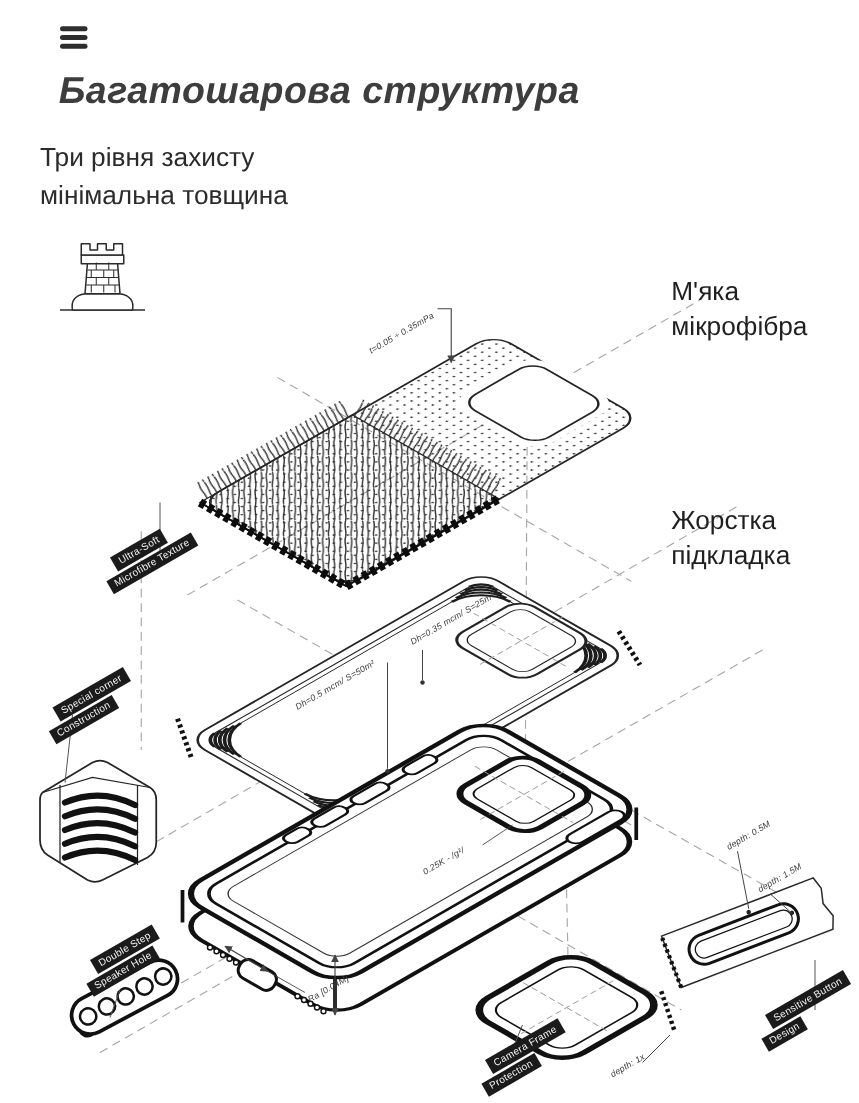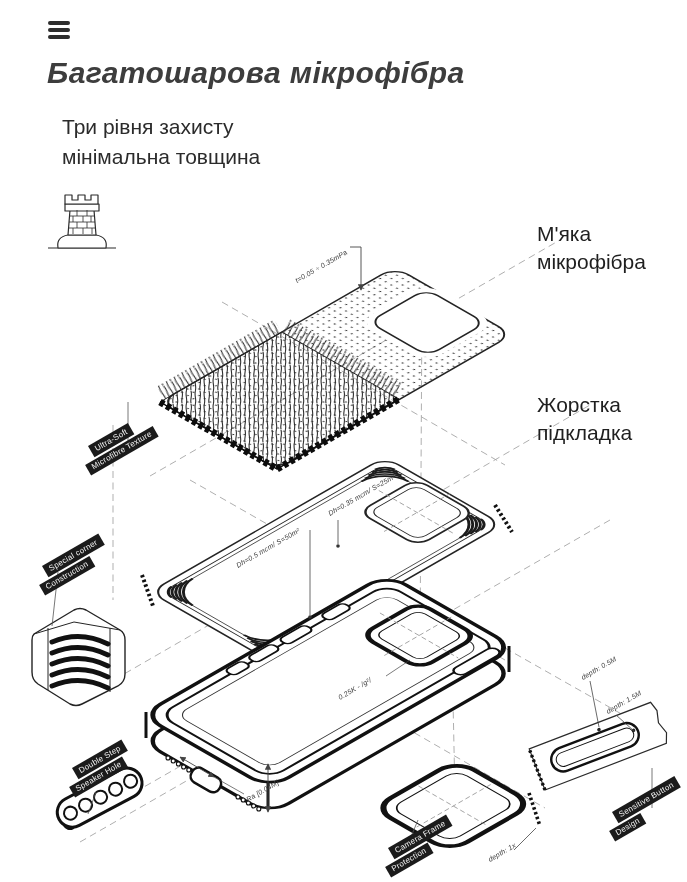--- a/index.html
+++ b/index.html
@@ -3,47 +3,47 @@
 <meta charset="utf-8">
 <style>
   html,body{margin:0;padding:0;background:#fff;}
   .page{position:relative;width:687px;height:882px;background:#ffffff;overflow:hidden;
         font-family:"Liberation Sans",sans-serif;color:#242424;}
   
   .menu{position:absolute;left:48px;top:21px;width:22px;cursor:pointer;}
   .menu .bar{height:3.6px;background:#2e2e2e;border-radius:2px;margin-bottom:3.6px;}
   .title{position:absolute;left:47px;top:56px;font-size:30px;font-weight:800;font-style:italic;
          color:#3d3d3d;letter-spacing:.4px;white-space:nowrap;}
-  .subtitle{position:absolute;left:62px;top:112px;font-size:21px;line-height:1.45;color:#2b2b2b;
+  .subtitle{position:absolute;left:32px;top:112px;font-size:21px;line-height:1.45;color:#2b2b2b;
             white-space:pre-line;}
   
   .layer-label{position:absolute;left:537px;font-size:21px;line-height:1.32;color:#1f1f1f;
                white-space:pre-line;}
-  .ll-1{top:220px;} .ll-2{top:391px;} .ll-3{top:561px;}
+  .ll-1{top:220px;} .ll-2{top:403px;} .ll-3{top:561px;}
   
   .tag{position:absolute;transform:rotate(-30deg);transform-origin:left top;}
   .tag .tline{display:table;background:#1b1b1b;color:#f2f2f2;font-size:8px;letter-spacing:.25px;
               padding:1.5px 5px 2px;white-space:nowrap;margin-bottom:2px;}
   .tag .tline+.tline{margin-left:-12px;}
   svg{position:absolute;left:0;top:0;}
   .ann{font-size:7px;font-style:italic;fill:#3a3a3a;letter-spacing:.2px;
        font-family:"Liberation Sans",sans-serif;}
 </style>
 </head>
 <body>
 
 <div class="page">
 
   <div class="menu">
     <div class="bar"></div>
     <div class="bar"></div>
     <div class="bar"></div>
   </div>
 
-  <div class="title">Багатошарова мікрофібра</div>
+  <div class="title">Багатошарова структура</div>
   <div class="subtitle">Три рівня захисту
 мінімальна товщина</div>
 
   <svg width="687" height="882" viewBox="0 0 687 882">
     <defs>
       <pattern id="dots" patternUnits="userSpaceOnUse" width="6.5" height="6.5">
         <circle cx="3" cy="3" r="0.85" fill="#3c3c3c"></circle>
       </pattern>
       <pattern id="fur" patternUnits="userSpaceOnUse" width="9" height="13">
         <path d="M2,13 C1,9 3.5,6 2,1" stroke="#2e2e2e" stroke-width="1.1" fill="none" stroke-linecap="round"></path>

